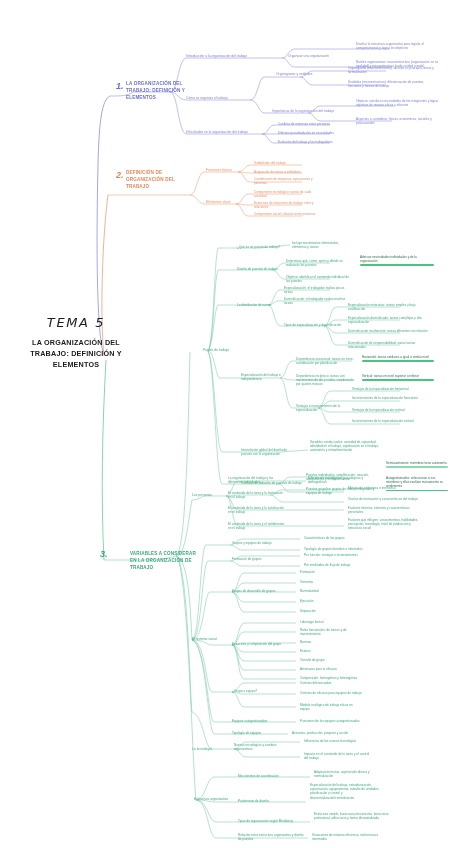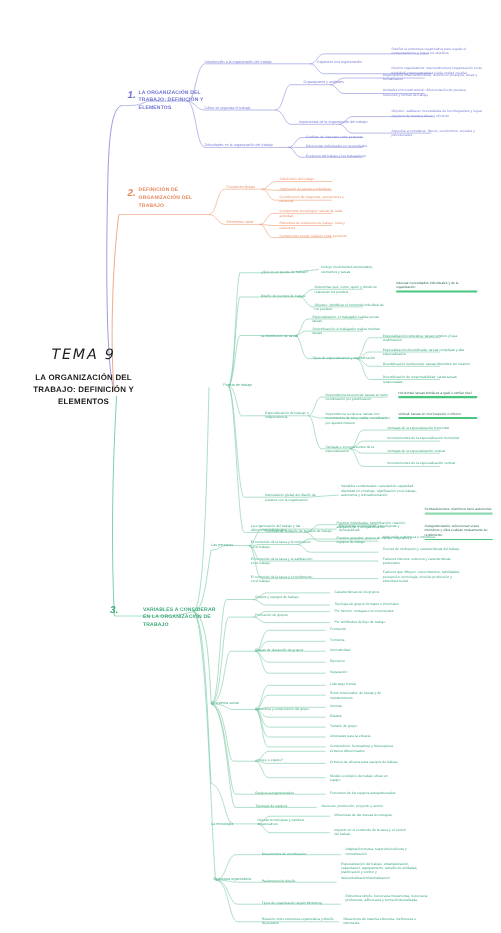--- a/index.html
+++ b/index.html
@@ -177,21 +177,21 @@
       <path d="M196 800 C 208 800 208 802 216 802 L 236 802"></path>
       <path d="M236 802 L 306 802"></path>
       <path d="M196 800 C 208 800 208 822 216 822 L 236 822"></path>
       <path d="M236 822 L 310 822"></path>
       <path d="M196 800 C 208 800 208 838 216 838 L 236 838"></path>
       <path d="M236 838 L 308 838"></path>
     </g>
   </svg>
 
   <div class="root-title">
-    <div class="root-tema">TEMA 9</div>
+    <div class="root-tema">TEMA 5</div>
     <div class="root-sub">LA ORGANIZACIÓN DEL TRABAJO: DEFINICIÓN Y ELEMENTOS</div>
   </div>
 
   <div class="bnum b1" style="left:116px;top:81px;">1.</div>
   <div class="bhead b1" style="left:126px;top:81px;width:62px;">LA ORGANIZACIÓN DEL TRABAJO: DEFINICIÓN Y ELEMENTOS</div>
 
   <div class="n v l2" style="left:186px;top:54px;width:72px;">Introducción a la organización del trabajo</div>
   <div class="n v l2" style="left:288px;top:54px;width:62px;">Organizar una organización</div>
   <div class="n v" style="left:356px;top:42px;width:90px;">Diseñar la estructura organizativa para regular el comportamiento y lograr los objetivos</div>
   <div class="n v" style="left:356px;top:60px;width:94px;">Niveles organizativos: macroestructura (organización en su totalidad) y microestructura (cada unidad creada)</div>

